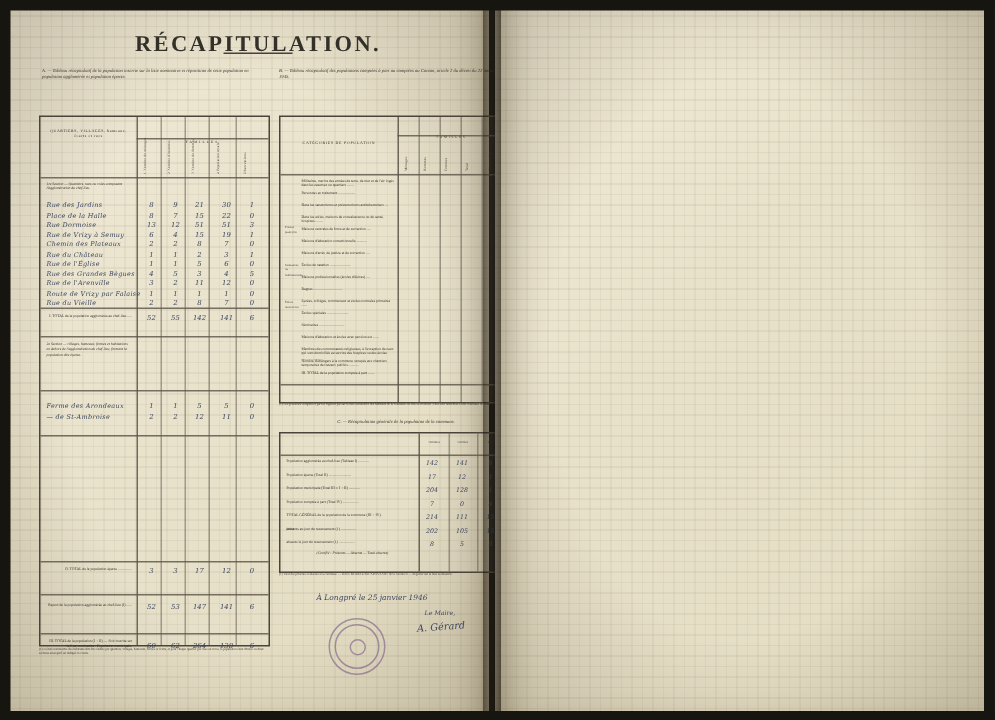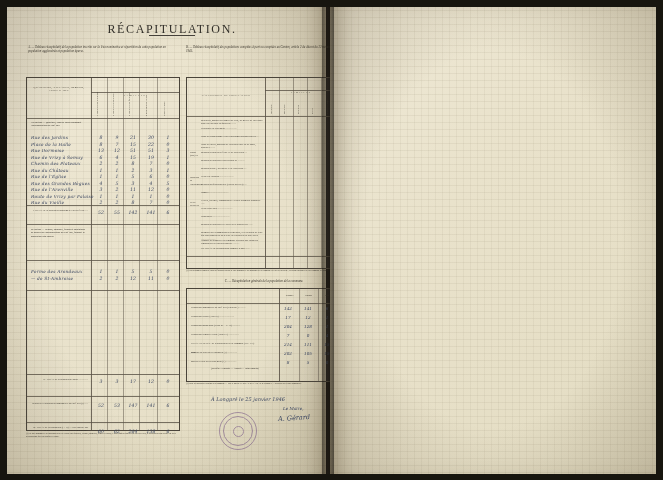--- a/index.html
+++ b/index.html
@@ -23,21 +23,21 @@
   #edgeR{right:0;top:0;width:7px;height:480px;}
   .grain{position:absolute;inset:0;pointer-events:none;
      background:radial-gradient(ellipse at 50% 50%,rgba(0,0,0,0) 55%,rgba(60,45,20,.22) 100%);}
 
   
   .ink{color:#2e2a22;}
   .ctr{text-align:center;}
   .micro{font-size:2.1px;line-height:2.9px;}
 
   
-  #recapTitle{position:absolute;left:6px;top:22px;width:320px;font-size:12px;letter-spacing:1.6px;font-weight:normal;color:#33302a;}
+  #recapTitle{position:absolute;left:6px;top:22px;width:320px;font-size:15px;letter-spacing:1.6px;font-weight:bold;color:#33302a;}
   #recapRule{position:absolute;left:143px;top:35px;width:46px;height:1px;background:#46413a;}
 
   .capA{position:absolute;font-size:3.1px;line-height:4.4px;font-style:italic;color:#3a352c;}
   #capA{left:22px;top:45px;width:148px;}
   #capB{left:180px;top:45px;width:150px;}
 
   .tbl{position:absolute;border:1px solid #4a443a;background:rgba(255,255,255,.05);}
   .tbl .vline{position:absolute;top:0;bottom:0;width:1px;background:#5a5246;opacity:.85;}
   .tbl .hline{position:absolute;left:0;right:0;height:1px;background:#5a5246;opacity:.8;}
   .tbl .vline.thin{opacity:.5;}

